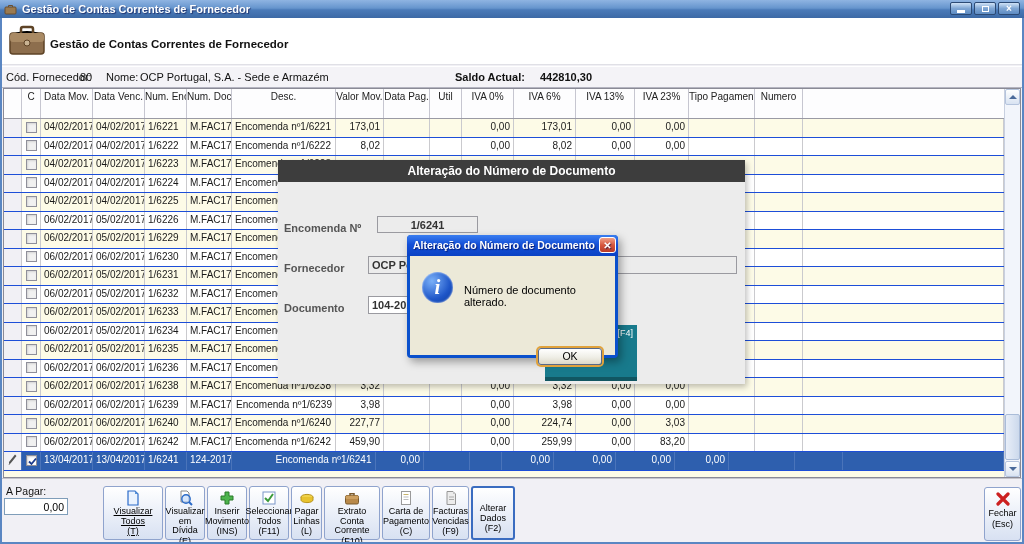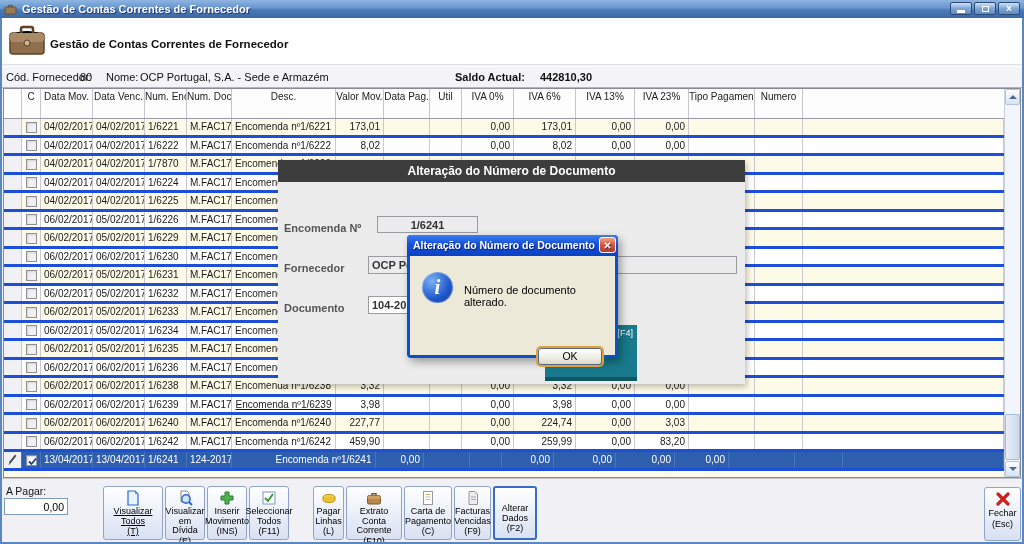--- a/index.html
+++ b/index.html
@@ -23,21 +23,21 @@
   .brief{position:absolute;left:8px;top:5px;}
   
   .strip{position:absolute;left:0;top:66px;width:1024px;height:22px;background:#f4f3f7;
     border-top:1px solid #fff;border-bottom:1px solid #b4b4c0;font-size:11px;color:#111;}
   .strip span{position:absolute;top:4px;white-space:nowrap;}
   
   .tablewrap{position:absolute;left:3px;top:88px;width:1018px;height:390px;background:#fff;border:1px solid #8a8a96;}
   .grid-header{position:absolute;left:0;top:0;right:16px;height:30px;display:flex;background:#fdfdfe;border-bottom:1px solid #9a9aa4;}
   .hcell{font-size:10px;color:#222;text-align:center;padding-top:2px;border-right:1px solid #c6c6d0;overflow:hidden;white-space:nowrap;flex:none;}
   .grid-rows{position:absolute;left:0;top:30px;right:16px;bottom:0;overflow:hidden;}
-  .trow{display:flex;height:18.5px;border-bottom:3px solid #1d4ed8;background:#fff;}
+  .trow{display:flex;height:18.5px;border-bottom:1px solid #1d4ed8;background:#fff;}
   .trow.odd{background:#fdfbe7;}
   .trow.sel{background:#2e5fae;color:#fff;}
   .tcell{font-size:10px;color:#1a1a1a;padding:2px 3px 0 3px;border-right:1px solid #cacace;
          overflow:hidden;white-space:nowrap;flex:none;}
   .trow.sel .tcell{color:#fff;border-right-color:#4a74ba;}
   .filler{height:7px;background:#fdfbe7;}
   .cb{display:inline-block;width:11px;height:11px;border:1px solid #8f8f9a;background:#f1f1f1;box-shadow:inset 1px 1px 2px #d4d4d4;vertical-align:middle;}
   .cb.on{background:#fff;}
   
   .sbar{position:absolute;right:0;top:0;bottom:0;width:16px;background:#f2f5fb;border-left:1px solid #c8d0e0;}
@@ -196,21 +196,21 @@
           <div class="tcell" style="width: 54px; text-align: right;">0,00</div>
           <div class="tcell" style="width: 66px; text-align: left;"></div>
           <div class="tcell" style="width: 48px; text-align: left;"></div>
           <div class="tcell" style="flex: 1 1 0%; text-align: left;"></div>
         </div>
         <div class="trow odd">
           <div class="tcell" style="width: 18px; background: rgb(241, 240, 245); text-align: center; padding: 1px 0px 0px;"></div>
           <div class="tcell" style="width: 19px; text-align: center; padding: 2px 0px 0px;"><span class="cb"></span></div>
           <div class="tcell" style="width: 52px; text-align: center;">04/02/2017</div>
           <div class="tcell" style="width: 52px; text-align: center;">04/02/2017</div>
-          <div class="tcell" style="width: 42px; text-align: left;">1/7870</div>
+          <div class="tcell" style="width: 42px; text-align: left;">1/6223</div>
           <div class="tcell" style="width: 45px; text-align: left;">M.FAC1706</div>
           <div class="tcell" style="width: 104px; text-align: left;">Encomenda nº1/6223</div>
           <div class="tcell" style="width: 48px; text-align: right;"></div>
           <div class="tcell" style="width: 46px; text-align: center;"></div>
           <div class="tcell" style="width: 32px; text-align: center;"></div>
           <div class="tcell" style="width: 52px; text-align: right;"></div>
           <div class="tcell" style="width: 62px; text-align: right;"></div>
           <div class="tcell" style="width: 59px; text-align: right;"></div>
           <div class="tcell" style="width: 54px; text-align: right;"></div>
           <div class="tcell" style="width: 66px; text-align: left;"></div>
@@ -445,21 +445,21 @@
           <div class="tcell" style="width: 48px; text-align: left;"></div>
           <div class="tcell" style="flex: 1 1 0%; text-align: left;"></div>
         </div>
         <div class="trow">
           <div class="tcell" style="width: 18px; background: rgb(241, 240, 245); text-align: center; padding: 1px 0px 0px;"></div>
           <div class="tcell" style="width: 19px; text-align: center; padding: 2px 0px 0px;"><span class="cb"></span></div>
           <div class="tcell" style="width: 52px; text-align: center;">06/02/2017</div>
           <div class="tcell" style="width: 52px; text-align: center;">06/02/2017</div>
           <div class="tcell" style="width: 42px; text-align: left;">1/6239</div>
           <div class="tcell" style="width: 45px; text-align: left;">M.FAC1706</div>
-          <div class="tcell" style="width: 104px; text-align: center; text-decoration: underline;">Encomenda nº1/6239</div>
+          <div class="tcell" style="width: 104px; text-align: right;">Encomenda nº1/6239</div>
           <div class="tcell" style="width: 48px; text-align: right;">3,98</div>
           <div class="tcell" style="width: 46px; text-align: center;"></div>
           <div class="tcell" style="width: 32px; text-align: center;"></div>
           <div class="tcell" style="width: 52px; text-align: right;">0,00</div>
           <div class="tcell" style="width: 62px; text-align: right;">3,98</div>
           <div class="tcell" style="width: 59px; text-align: right;">0,00</div>
           <div class="tcell" style="width: 54px; text-align: right;">0,00</div>
           <div class="tcell" style="width: 66px; text-align: left;"></div>
           <div class="tcell" style="width: 48px; text-align: left;"></div>
           <div class="tcell" style="flex: 1 1 0%; text-align: left;"></div>
@@ -567,21 +567,21 @@
           <div class="tb-key">(INS)</div>
         </div>
         <div class="tbtn" style="width: 40px;">
           <span class="tb-icon"><svg width="16" height="16" viewBox="0 0 16 16">
               <rect x="2" y="2" width="12" height="12" fill="#fff" stroke="#7a96c8"></rect>
               <polyline points="4,8 7,11 12,4" fill="none" stroke="#3a9a3a" stroke-width="2"></polyline>
             </svg></span>
           <div class="tb-label">Seleccionar Todos</div>
           <div class="tb-key">(F11)</div>
         </div>
-        <div class="tbtn" style="width: 31px; margin-left: 22px;">
+        <div class="tbtn" style="width: 31px;">
           <span class="tb-icon"><svg width="16" height="16" viewBox="0 0 16 16">
               <ellipse cx="8" cy="7" rx="6" ry="2.6" fill="#f0d24a" stroke="#b8941e"></ellipse>
               <path d="M2 7 v3 c0 1.4 2.7 2.6 6 2.6 s6-1.2 6-2.6 V7" fill="#e8c32e" stroke="#b8941e"></path>
             </svg></span>
           <div class="tb-label">Pagar Linhas</div>
           <div class="tb-key">(L)</div>
         </div>
         <div class="tbtn" style="width: 56px;">
           <span class="tb-icon"><svg width="16" height="16" viewBox="0 0 16 16">
               <rect x="1.5" y="5.5" width="13" height="8.5" rx="1.5" fill="#b8894a" stroke="#7a5a2e"></rect>

